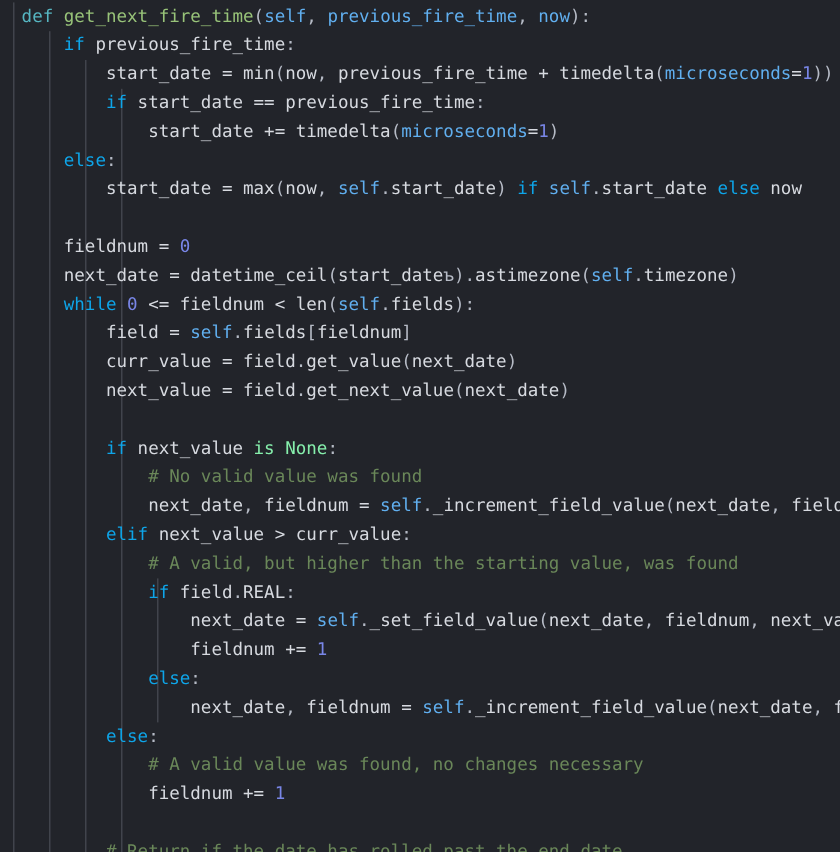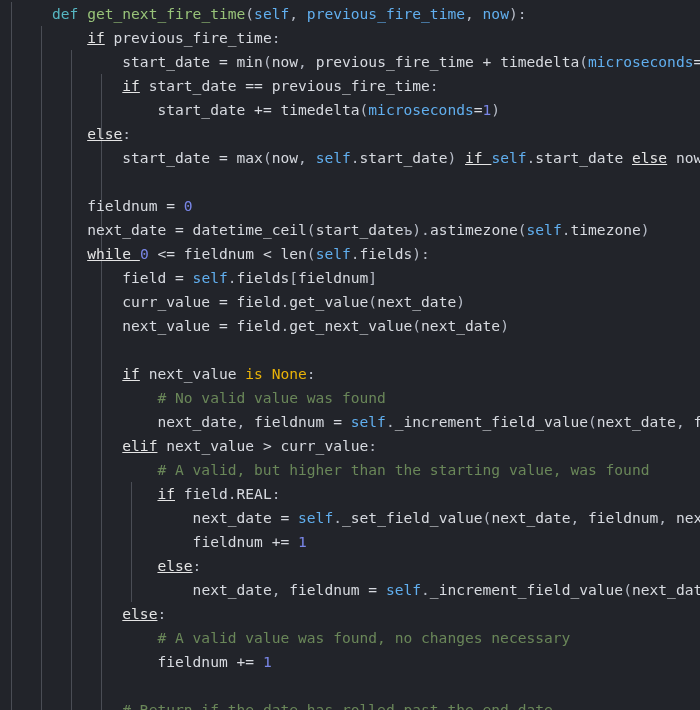--- a/index.html
+++ b/index.html
@@ -41,30 +41,29 @@
     font-family: "DejaVu Sans Mono", monospace;
     font-size: 14.6px;
     line-height: 24px;
     color: #d7dae0;
     letter-spacing: 0px;
   }
   .line {
     height: 24px;
     white-space: pre;
     padding-left: 18px;
-    margin-left: 34px;
   }
   
-  .kw      { color: #e5e5e5; text-decoration: underline; }  
+  .kw      { color: #0ea5e9; }  
   .kw2     { color: #56b6c2; }  
   .fn      { color: #98c379; }  
   .var     { color: #d7dae0; }  
   .param   { color: #61afef; }  
   .num     { color: #7986e7; }  
-  .const   { color: #eab308; }  
+  .const   { color: #86efac; }  
   .op      { color: #d7dae0; }
   .cmt     { color: #6a8759; }
   .punc    { color: #b6bbc6; }
 </style>
 </head>
 <body>
 
 <div id="editor">
   <div id="guides">
       <div class="guide" style="left: 11px; top: 2px; height: 864px; background: rgb(74, 77, 85);"></div>

